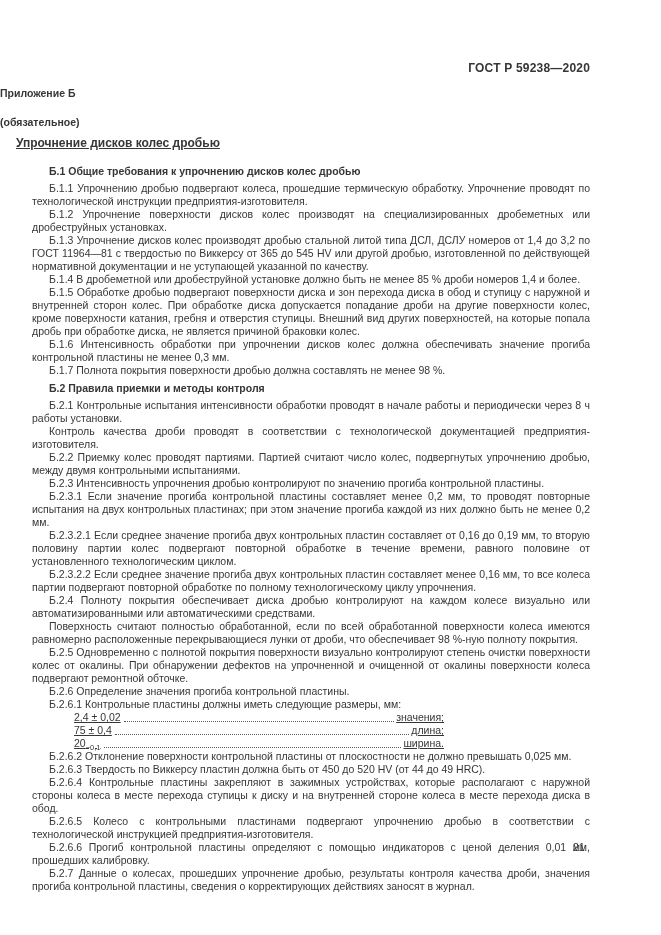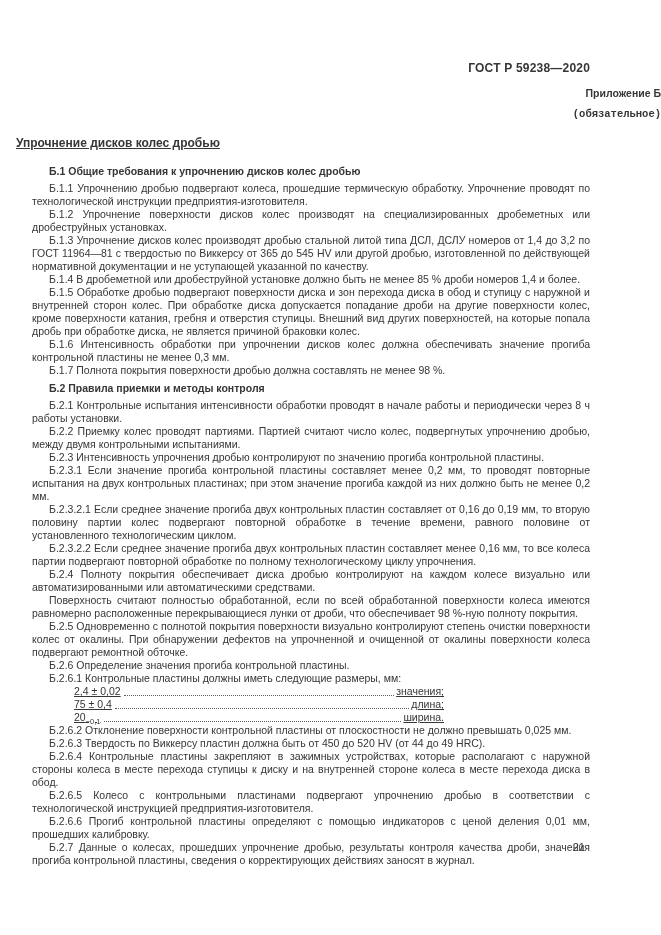--- a/index.html
+++ b/index.html
@@ -20,35 +20,34 @@
     text-align: right;
     font-size: 12px;
     font-weight: bold;
     letter-spacing: 0.2px;
   }
   .appendix-label {
     position: absolute;
     top: 87px;
     left: 0;
     width: 100%;
-    text-align: right;
+    text-align: left;
     font-size: 10.5px;
     font-weight: bold;
     line-height: 13px;
   }
   .appendix-kind {
     position: absolute;
-    top: 108px;
+    top: 116px;
     left: 0;
     width: 100%;
-    text-align: right;
+    text-align: left;
     font-size: 10.5px;
     font-weight: bold;
     line-height: 13px;
-    font-family: Liberation Mono, monospace;
   }
   .doc-title {
     position: absolute;
     top: 136px;
     left: 16px;
     width: 100%;
     text-align: left;
     font-size: 12px;
     font-weight: bold;
     text-decoration: underline;
@@ -108,20 +107,21 @@
       <div class="heading">Б.1 Общие требования к упрочнению дисков колес дробью</div>
       <div class="para">Б.1.1 Упрочнению дробью подвергают колеса, прошедшие термическую обработку. Упрочнение проводят по технологической инструкции предприятия-изготовителя.</div>
       <div class="para">Б.1.2 Упрочнение поверхности дисков колес производят на специализированных дробеметных или дробеструйных установках.</div>
       <div class="para">Б.1.3 Упрочнение дисков колес производят дробью стальной литой типа ДСЛ, ДСЛУ номеров от 1,4 до 3,2 по ГОСТ 11964—81 с твердостью по Виккерсу от 365 до 545 HV или другой дробью, изготовленной по действующей нормативной документации и не уступающей указанной по качеству.</div>
       <div class="para">Б.1.4 В дробеметной или дробеструйной установке должно быть не менее 85 % дроби номеров 1,4 и более.</div>
       <div class="para">Б.1.5 Обработке дробью подвергают поверхности диска и зон перехода диска в обод и ступицу с наружной и внутренней сторон колес. При обработке диска допускается попадание дроби на другие поверхности колес, кроме поверхности катания, гребня и отверстия ступицы. Внешний вид других поверхностей, на которые попала дробь при обработке диска, не является причиной браковки колес.</div>
       <div class="para">Б.1.6 Интенсивность обработки при упрочнении дисков колес должна обеспечивать значение прогиба контрольной пластины не менее 0,3 мм.</div>
       <div class="para">Б.1.7 Полнота покрытия поверхности дробью должна составлять не менее 98 %.</div>
       <div class="heading">Б.2 Правила приемки и методы контроля</div>
       <div class="para">Б.2.1 Контрольные испытания интенсивности обработки проводят в начале работы и периодически через 8 ч работы установки.</div>
+      <div class="para">Контроль качества дроби проводят в соответствии с технологической документацией предприятия-изготовителя.</div>
       <div class="para">Б.2.2 Приемку колес проводят партиями. Партией считают число колес, подвергнутых упрочнению дробью, между двумя контрольными испытаниями.</div>
       <div class="para">Б.2.3 Интенсивность упрочнения дробью контролируют по значению прогиба контрольной пластины.</div>
       <div class="para">Б.2.3.1 Если значение прогиба контрольной пластины составляет менее 0,2 мм, то проводят повторные испытания на двух контрольных пластинах; при этом значение прогиба каждой из них должно быть не менее 0,2 мм.</div>
       <div class="para">Б.2.3.2.1 Если среднее значение прогиба двух контрольных пластин составляет от 0,16 до 0,19 мм, то вторую половину партии колес подвергают повторной обработке в течение времени, равного половине от установленного технологическим циклом.</div>
       <div class="para">Б.2.3.2.2 Если среднее значение прогиба двух контрольных пластин составляет менее 0,16 мм, то все колеса партии подвергают повторной обработке по полному технологическому циклу упрочнения.</div>
       <div class="para">Б.2.4 Полноту покрытия обеспечивает диска дробью контролируют на каждом колесе визуально или автоматизированными или автоматическими средствами.</div>
       <div class="para">Поверхность считают полностью обработанной, если по всей обработанной поверхности колеса имеются равномерно расположенные перекрывающиеся лунки от дроби, что обеспечивает 98 %-ную полноту покрытия.</div>
       <div class="para">Б.2.5 Одновременно с полнотой покрытия поверхности визуально контролируют степень очистки поверхности колес от окалины. При обнаружении дефектов на упрочненной и очищенной от окалины поверхности колеса подвергают ремонтной обточке.</div>
       <div class="para">Б.2.6 Определение значения прогиба контрольной пластины.</div>
       <div class="para">Б.2.6.1 Контрольные пластины должны иметь следующие размеры, мм:</div>

